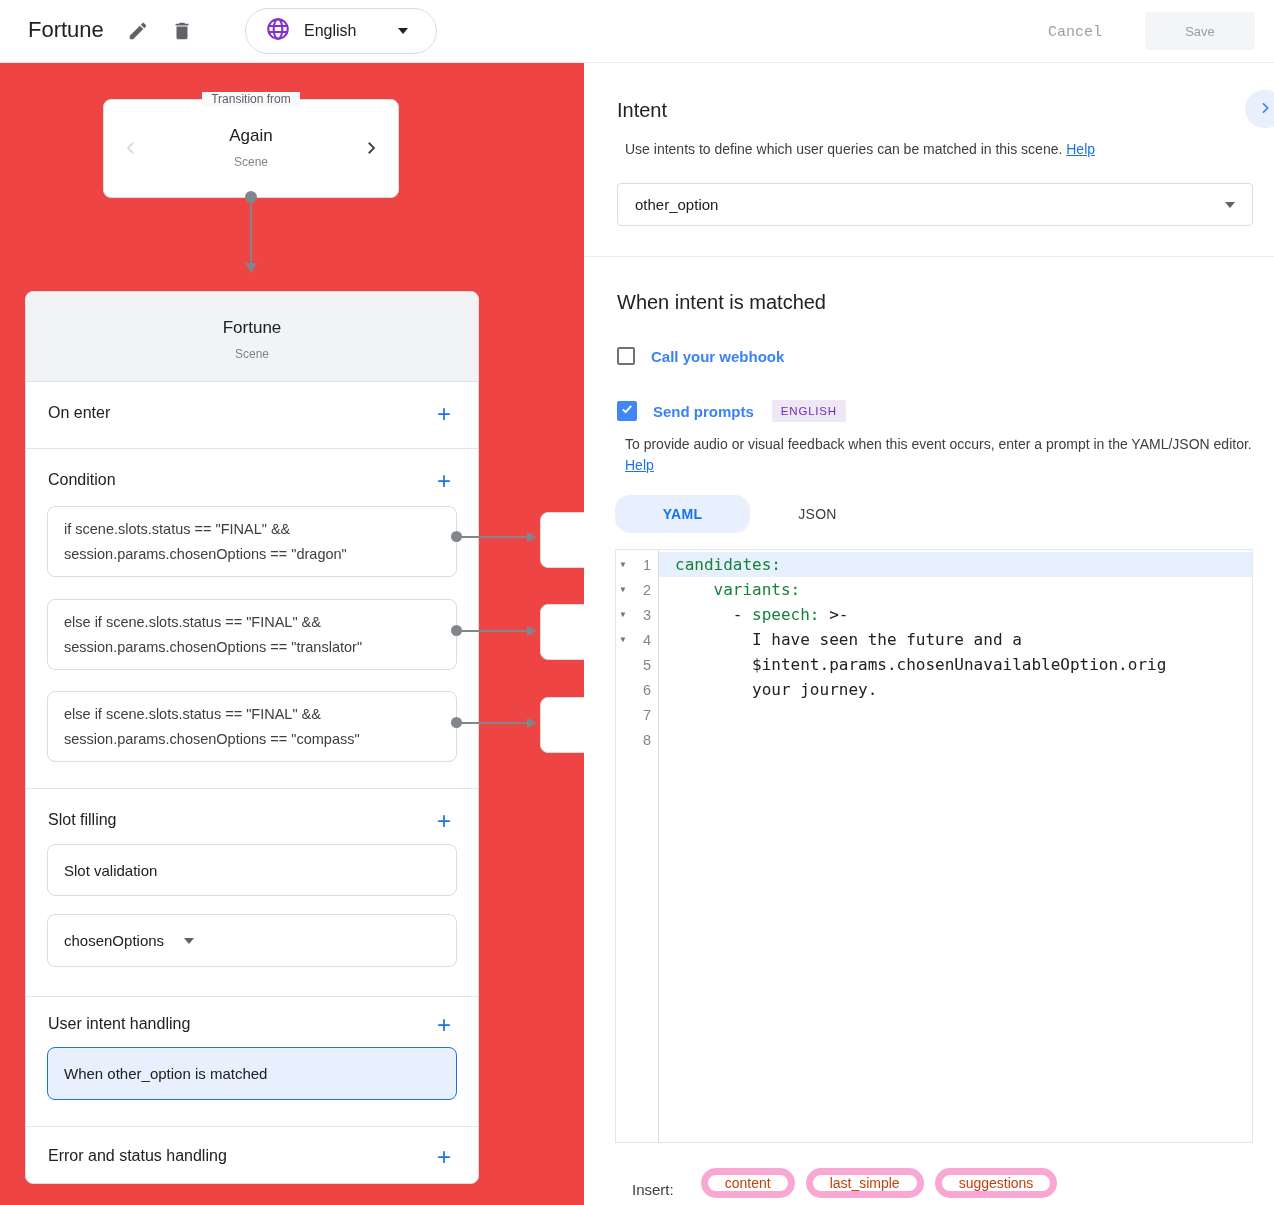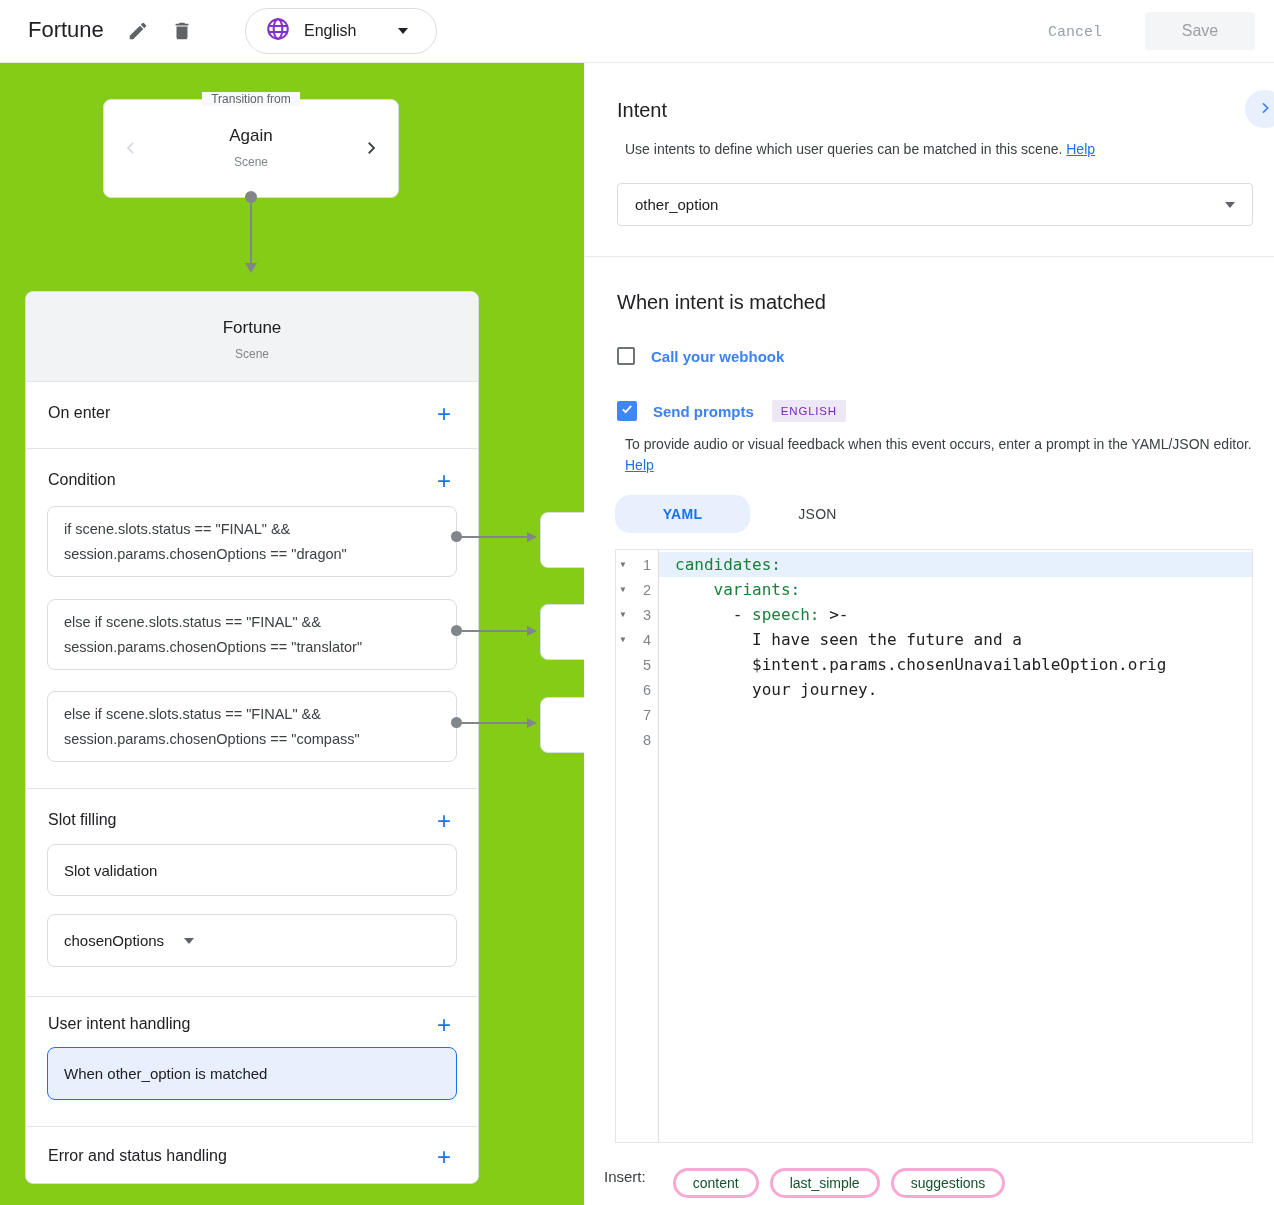--- a/index.html
+++ b/index.html
@@ -10,24 +10,24 @@
   
   .topbar { position:absolute; left:0; top:0; width:1274px; height:63px; background:#fff; border-bottom:1px solid #e8eaed; z-index:5; }
   .app-title { position:absolute; left:28px; top:17px; font-size:22px; color:#202124; }
   .icon-btn { position:absolute; top:18px; width:28px; height:28px; border:none; background:transparent; cursor:pointer; display:flex; align-items:center; justify-content:center; }
   .lang-pill { position:absolute; left:245px; top:8px; width:192px; height:46px; border:1px solid #dadce0; border-radius:23px; background:#fff; display:flex; align-items:center; cursor:pointer; }
   .lang-pill .globe { margin-left:19px; }
   .lang-label { margin-left:13px; font-size:16px; color:#202124; }
   .caret { width:0; height:0; border-left:5px solid transparent; border-right:5px solid transparent; border-top:6px solid #202124; }
   .lang-caret { position:absolute; right:28px; }
   .cancel-btn { position:absolute; right:154px; top:14px; height:36px; padding:0 18px; background:transparent; border:none; font-size:15px; color:#9aa0a6; cursor:pointer; font-family:Liberation Mono, monospace; }
-  .save-btn { position:absolute; right:19px; top:12px; width:110px; height:38px; background:#f4f5f6; border:none; border-radius:4px; font-size:16px; color:#9aa0a6; font-family:inherit; }
+  .save-btn { position:absolute; right:19px; top:12px; width:110px; height:38px; background:#f4f5f6; border:none; border-radius:4px; font-size:13px; color:#9aa0a6; font-family:inherit; }
 
   
-  .flow-panel { position:absolute; left:0; top:63px; width:584px; height:1142px; background:#84cc16; z-index:1; }
+  .flow-panel { position:absolute; left:0; top:63px; width:584px; height:1142px; background:#ef4444; z-index:1; }
   .scene-card { position:absolute; background:#fff; border:1px solid #dadce0; border-radius:8px; }
   .legend { position:absolute; top:-8px; left:0; right:0; text-align:center; font-size:12px; color:#5f6368; pointer-events:none; }
   .legend span { background:#f8f9fa; padding:0 9px; line-height:14px; display:inline-block; }
   .from-card { left:103px; top:36px; width:296px; height:99px; }
   .scene-name { position:absolute; left:0; right:0; top:26px; text-align:center; font-size:17px; color:#202124; }
   .scene-type { position:absolute; left:0; right:0; top:55px; text-align:center; font-size:12px; color:#80868b; }
   .chev-btn { position:absolute; top:36px; width:26px; height:26px; border:none; background:transparent; display:flex; align-items:center; justify-content:center; cursor:pointer; }
 
   .v-dot  { position:absolute; left:245px; top:128px; width:12px; height:12px; border-radius:50%; background:#80868b; }
   .v-line { position:absolute; left:250px; top:140px; width:2px; height:60px; background:#80868b; }
@@ -71,23 +71,23 @@
   .gutter { width:43px; border-right:1px solid #ddd; padding-top:2px; flex:none; }
   .gut-row { height:25px; display:flex; align-items:center; }
   .fold { width:14px; text-align:center; font-size:8px; color:#757575; flex:none; cursor:pointer; }
   .lnum { flex:1; text-align:right; padding-right:7px; font-size:14.5px; color:#80868b; font-family:"Liberation Sans",sans-serif; }
   .code { flex:1; padding-top:2px; overflow:hidden; cursor:text; }
   .cm-line { height:25px; line-height:25px; font-size:16px; white-space:pre; padding-left:16px; color:#202124; }
   .cm-line.hl { background:#e7f0fd; }
   .k { color:#188038; }
   .p { color:#202124; }
 
-  .insert-row { position:absolute; left:20px; top:1105px; display:flex; align-items:flex-start; }
+  .insert-row { position:absolute; left:48px; top:1105px; display:flex; align-items:flex-end; }
   .insert-label { font-size:15px; color:#3c4043; margin-right:27px; }
-  .chip { height:30px; padding:0 17px; border:3px solid #f9a8d4; border-radius:16px; background:#fff; font-size:14px; color:#14532d; font-family:inherit; cursor:pointer; margin-right:11px; display:flex; align-items:center; }
+  .chip { height:30px; padding:0 17px; border:7px solid #f9a8d4; border-radius:16px; background:#fff; font-size:14px; color:#c2410c; font-family:inherit; cursor:pointer; margin-right:11px; display:flex; align-items:center; }
 </style>
 </head>
 <body>
 
 <div id="app">
 
   <div class="topbar">
     <div class="app-title">Fortune</div>
     <button class="icon-btn" style="left:124px;">
       <span><svg width="22" height="22" viewBox="0 0 24 24" fill="#5f6368">

